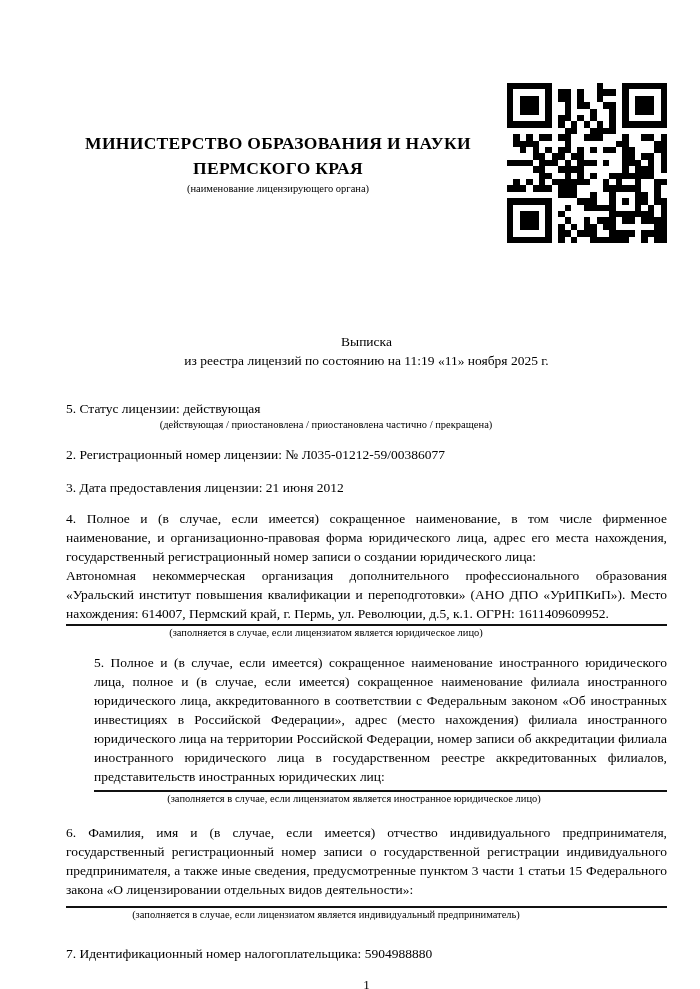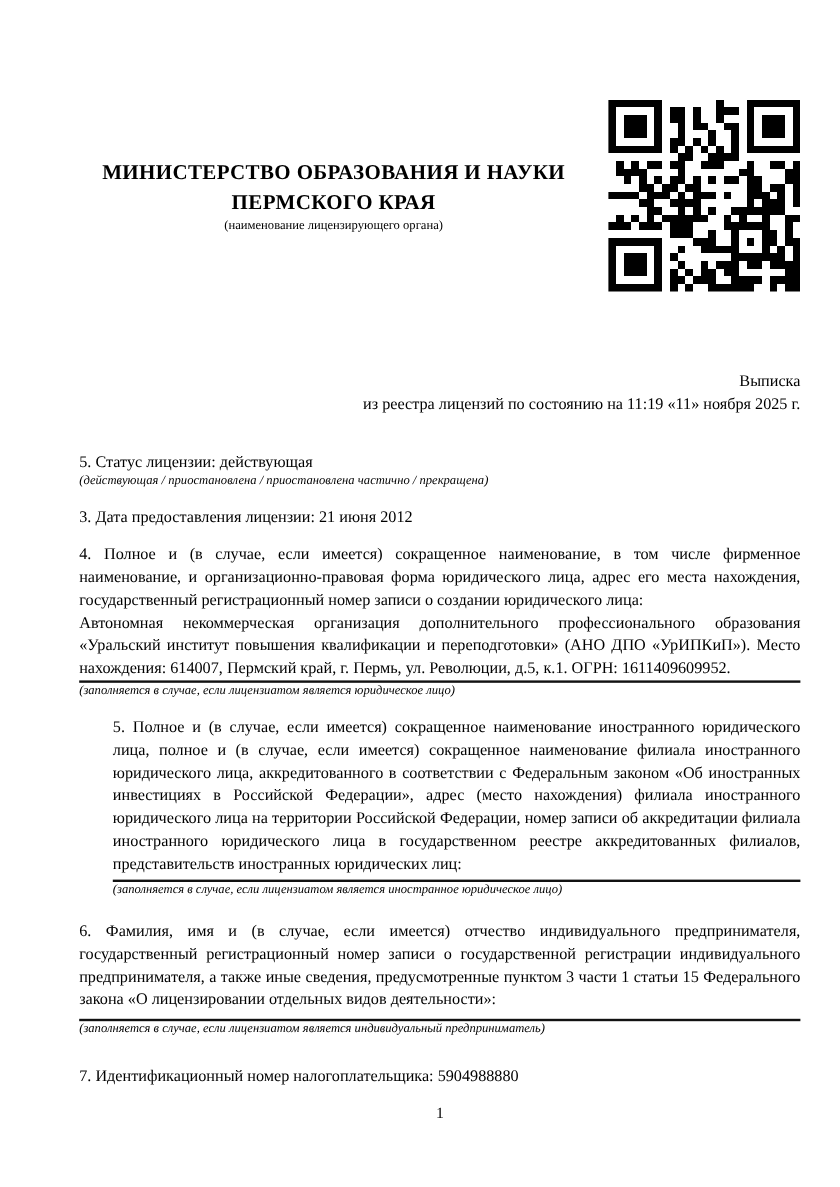--- a/index.html
+++ b/index.html
@@ -41,23 +41,23 @@
   }
   .qr {
     width: 160px;
     height: 160px;
     margin-left: auto;
     flex: 0 0 auto;
   }
   .qr svg { width: 160px; height: 160px; display: block; }
   
   .doc-title {
-    margin-top: 65px;
+    margin-top: 89px;
     padding: 0 33px 0 66px;
-    text-align: right;
+    text-align: center;
     font-size: 13.5px;
     line-height: 19px;
   }
   
   .content {
     padding: 0 33px 0 66px;
     font-size: 13.5px;
     line-height: 19px;
   }
   .content p { margin: 0; }
@@ -74,22 +74,21 @@
   .sec-7 { margin-top: 23px; }
   .field-rule {
     border-top: 2px solid #111111;
     height: 0;
     margin-top: 1px;
   }
   .rule-gap-sm { margin-top: 4px; }
   .rule-gap-md { margin-top: 7px; }
   .note-wrap {
     width: 520px;
-    text-align: left;
-    font-style: italic;
+    text-align: center;
   }
   .note {
     font-size: 10.5px;
     line-height: 13px;
   }
   .page-number {
     margin-top: 14px;
     padding: 0 33px 0 66px;
     text-align: center;
     font-size: 13px;
@@ -447,20 +446,23 @@
 
   <div class="content">
 
     <section class="sec-1">
       <p class="para">5. Статус лицензии: действующая</p>
       <div class="note-wrap">
         <p class="note">(действующая / приостановлена / приостановлена частично / прекращена)</p>
       </div>
     </section>
 
+    <section class="sec-2">
+      <p class="para">2. Регистрационный номер лицензии: № Л035-01212-59/00386077</p>
+    </section>
 
     <section class="sec-3">
       <p class="para">3. Дата предоставления лицензии: 21 июня 2012</p>
     </section>
 
     <section class="sec-4">
       <p class="para">4. Полное и (в случае, если имеется) сокращенное наименование, в том числе фирменное наименование, и организационно-правовая форма юридического лица, адрес его места нахождения, государственный регистрационный номер записи о создании юридического лица:</p>
       <p class="para">Автономная некоммерческая организация дополнительного профессионального образования «Уральский институт повышения квалификации и переподготовки» (АНО ДПО «УрИПКиП»). Место нахождения: 614007, Пермский край, г. Пермь, ул. Революции, д.5, к.1. ОГРН: 1611409609952.</p>
       <div class="field-rule"></div>
       <div class="note-wrap">

